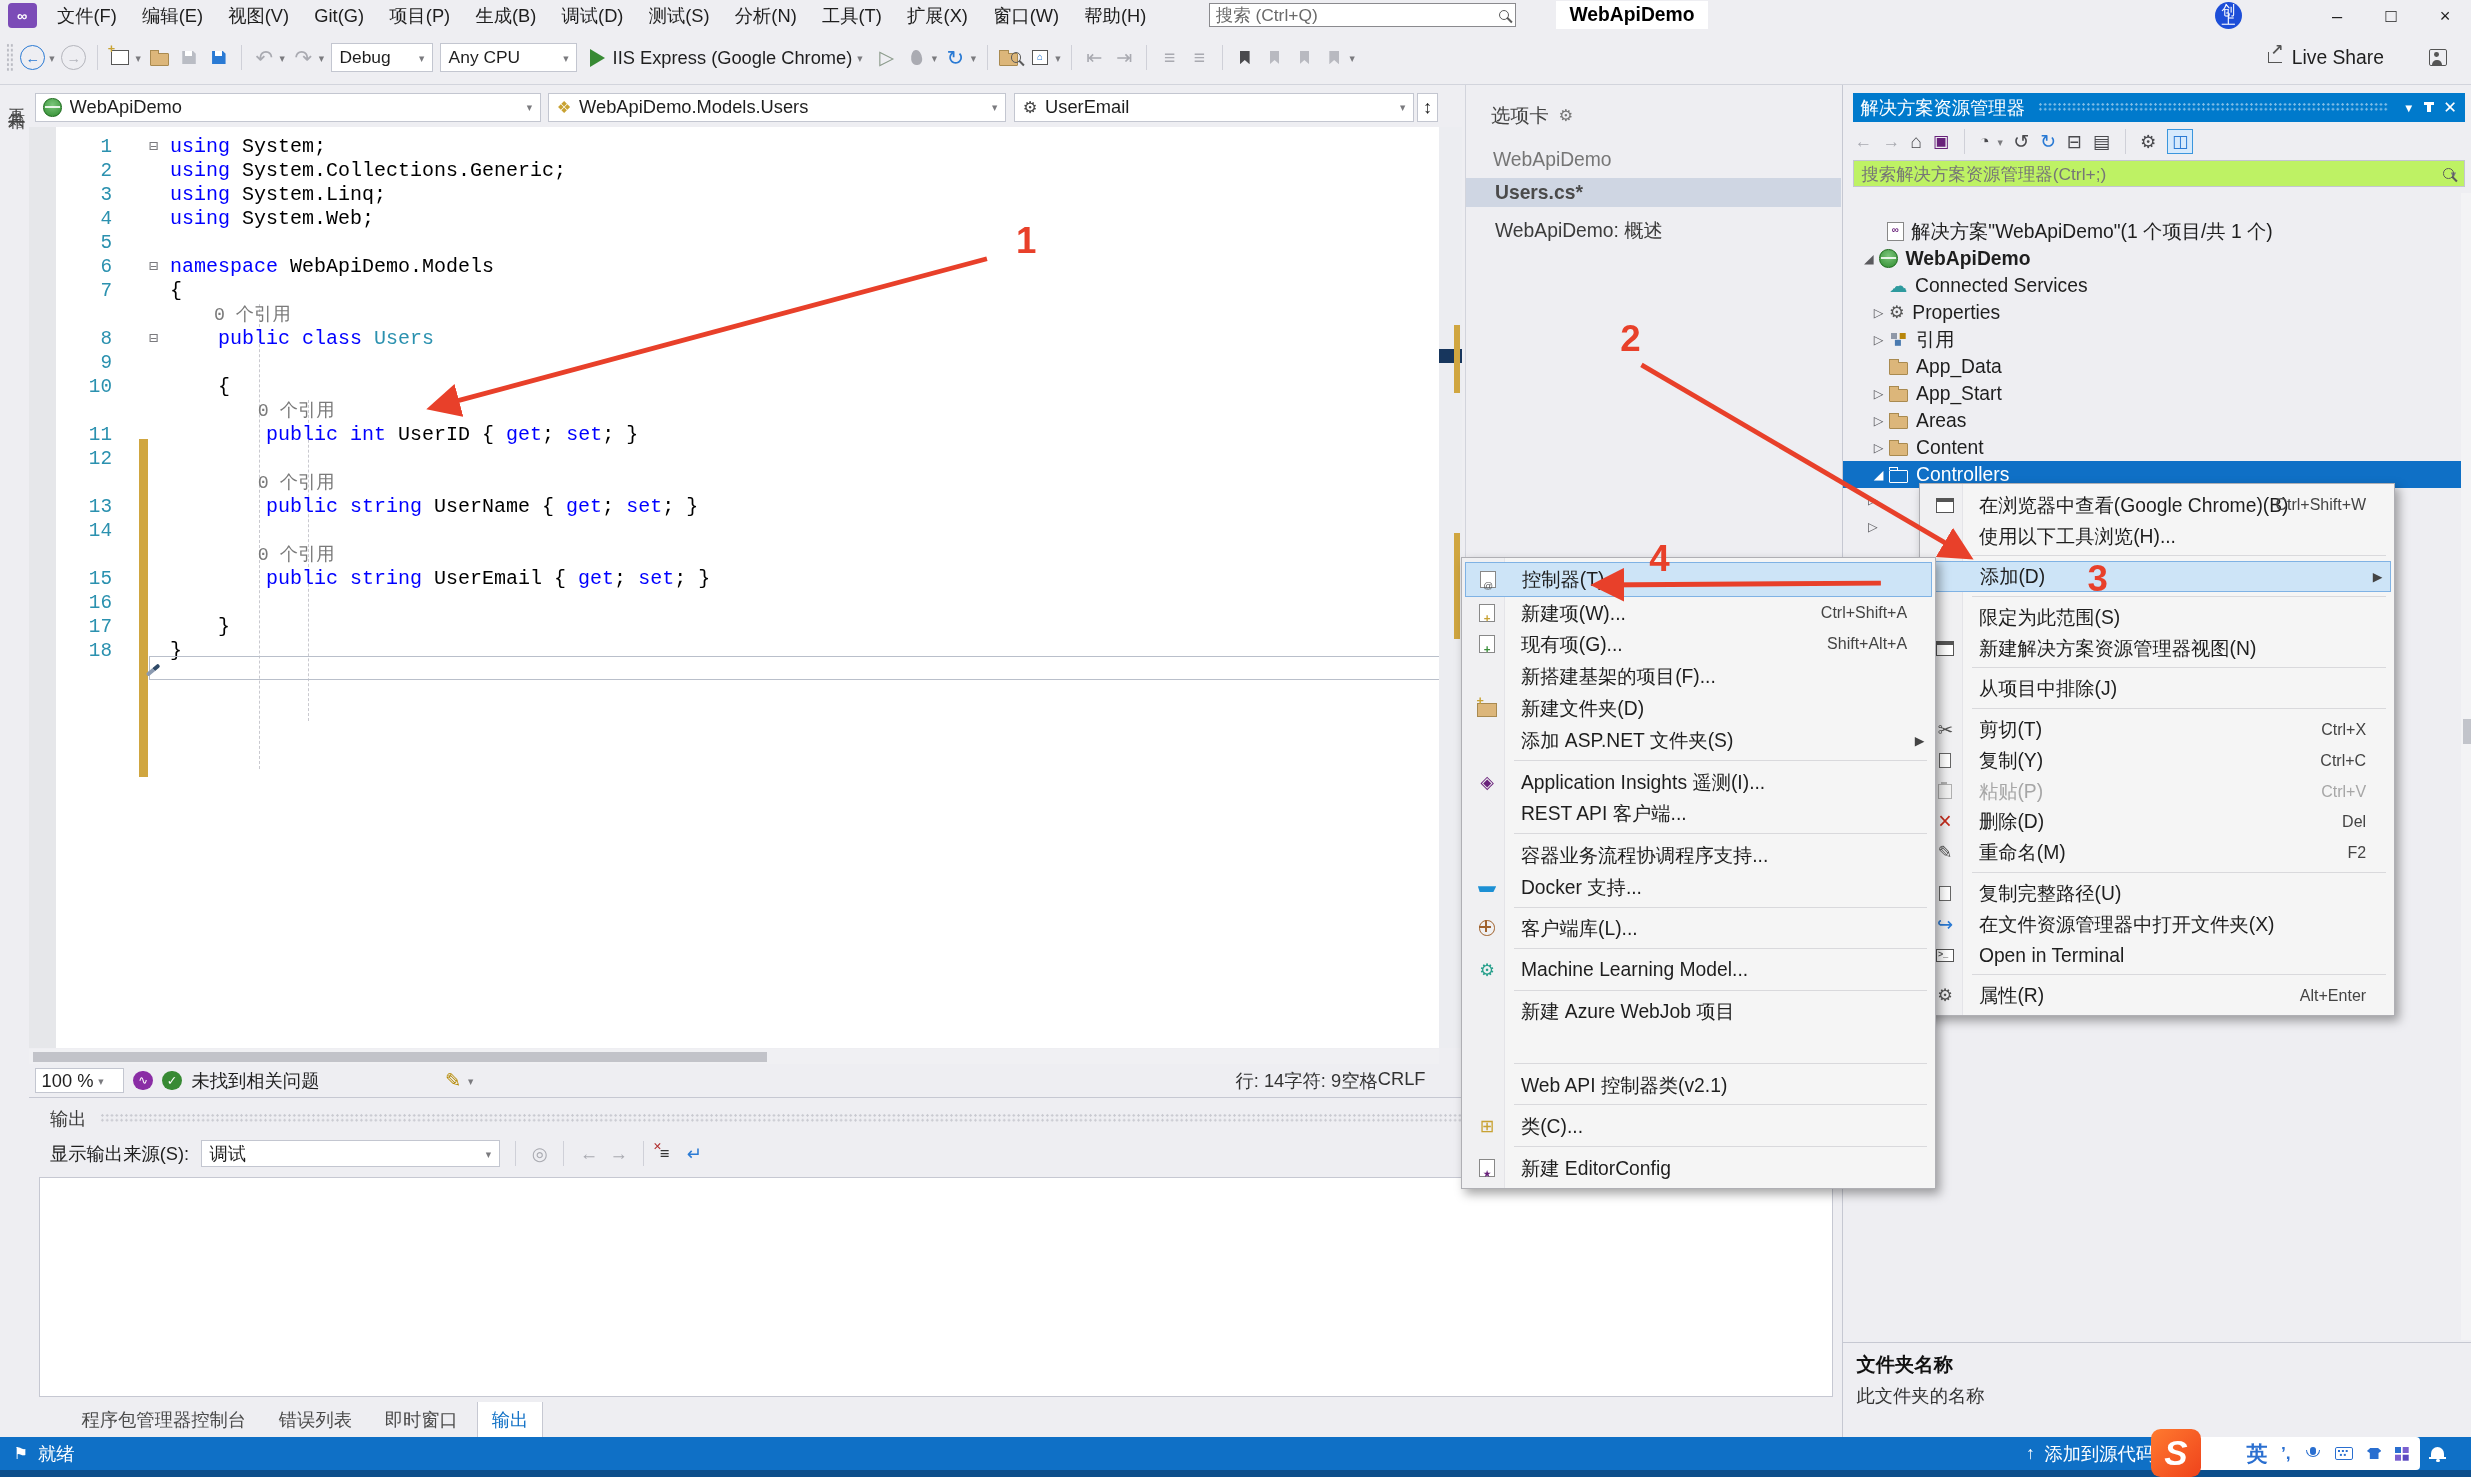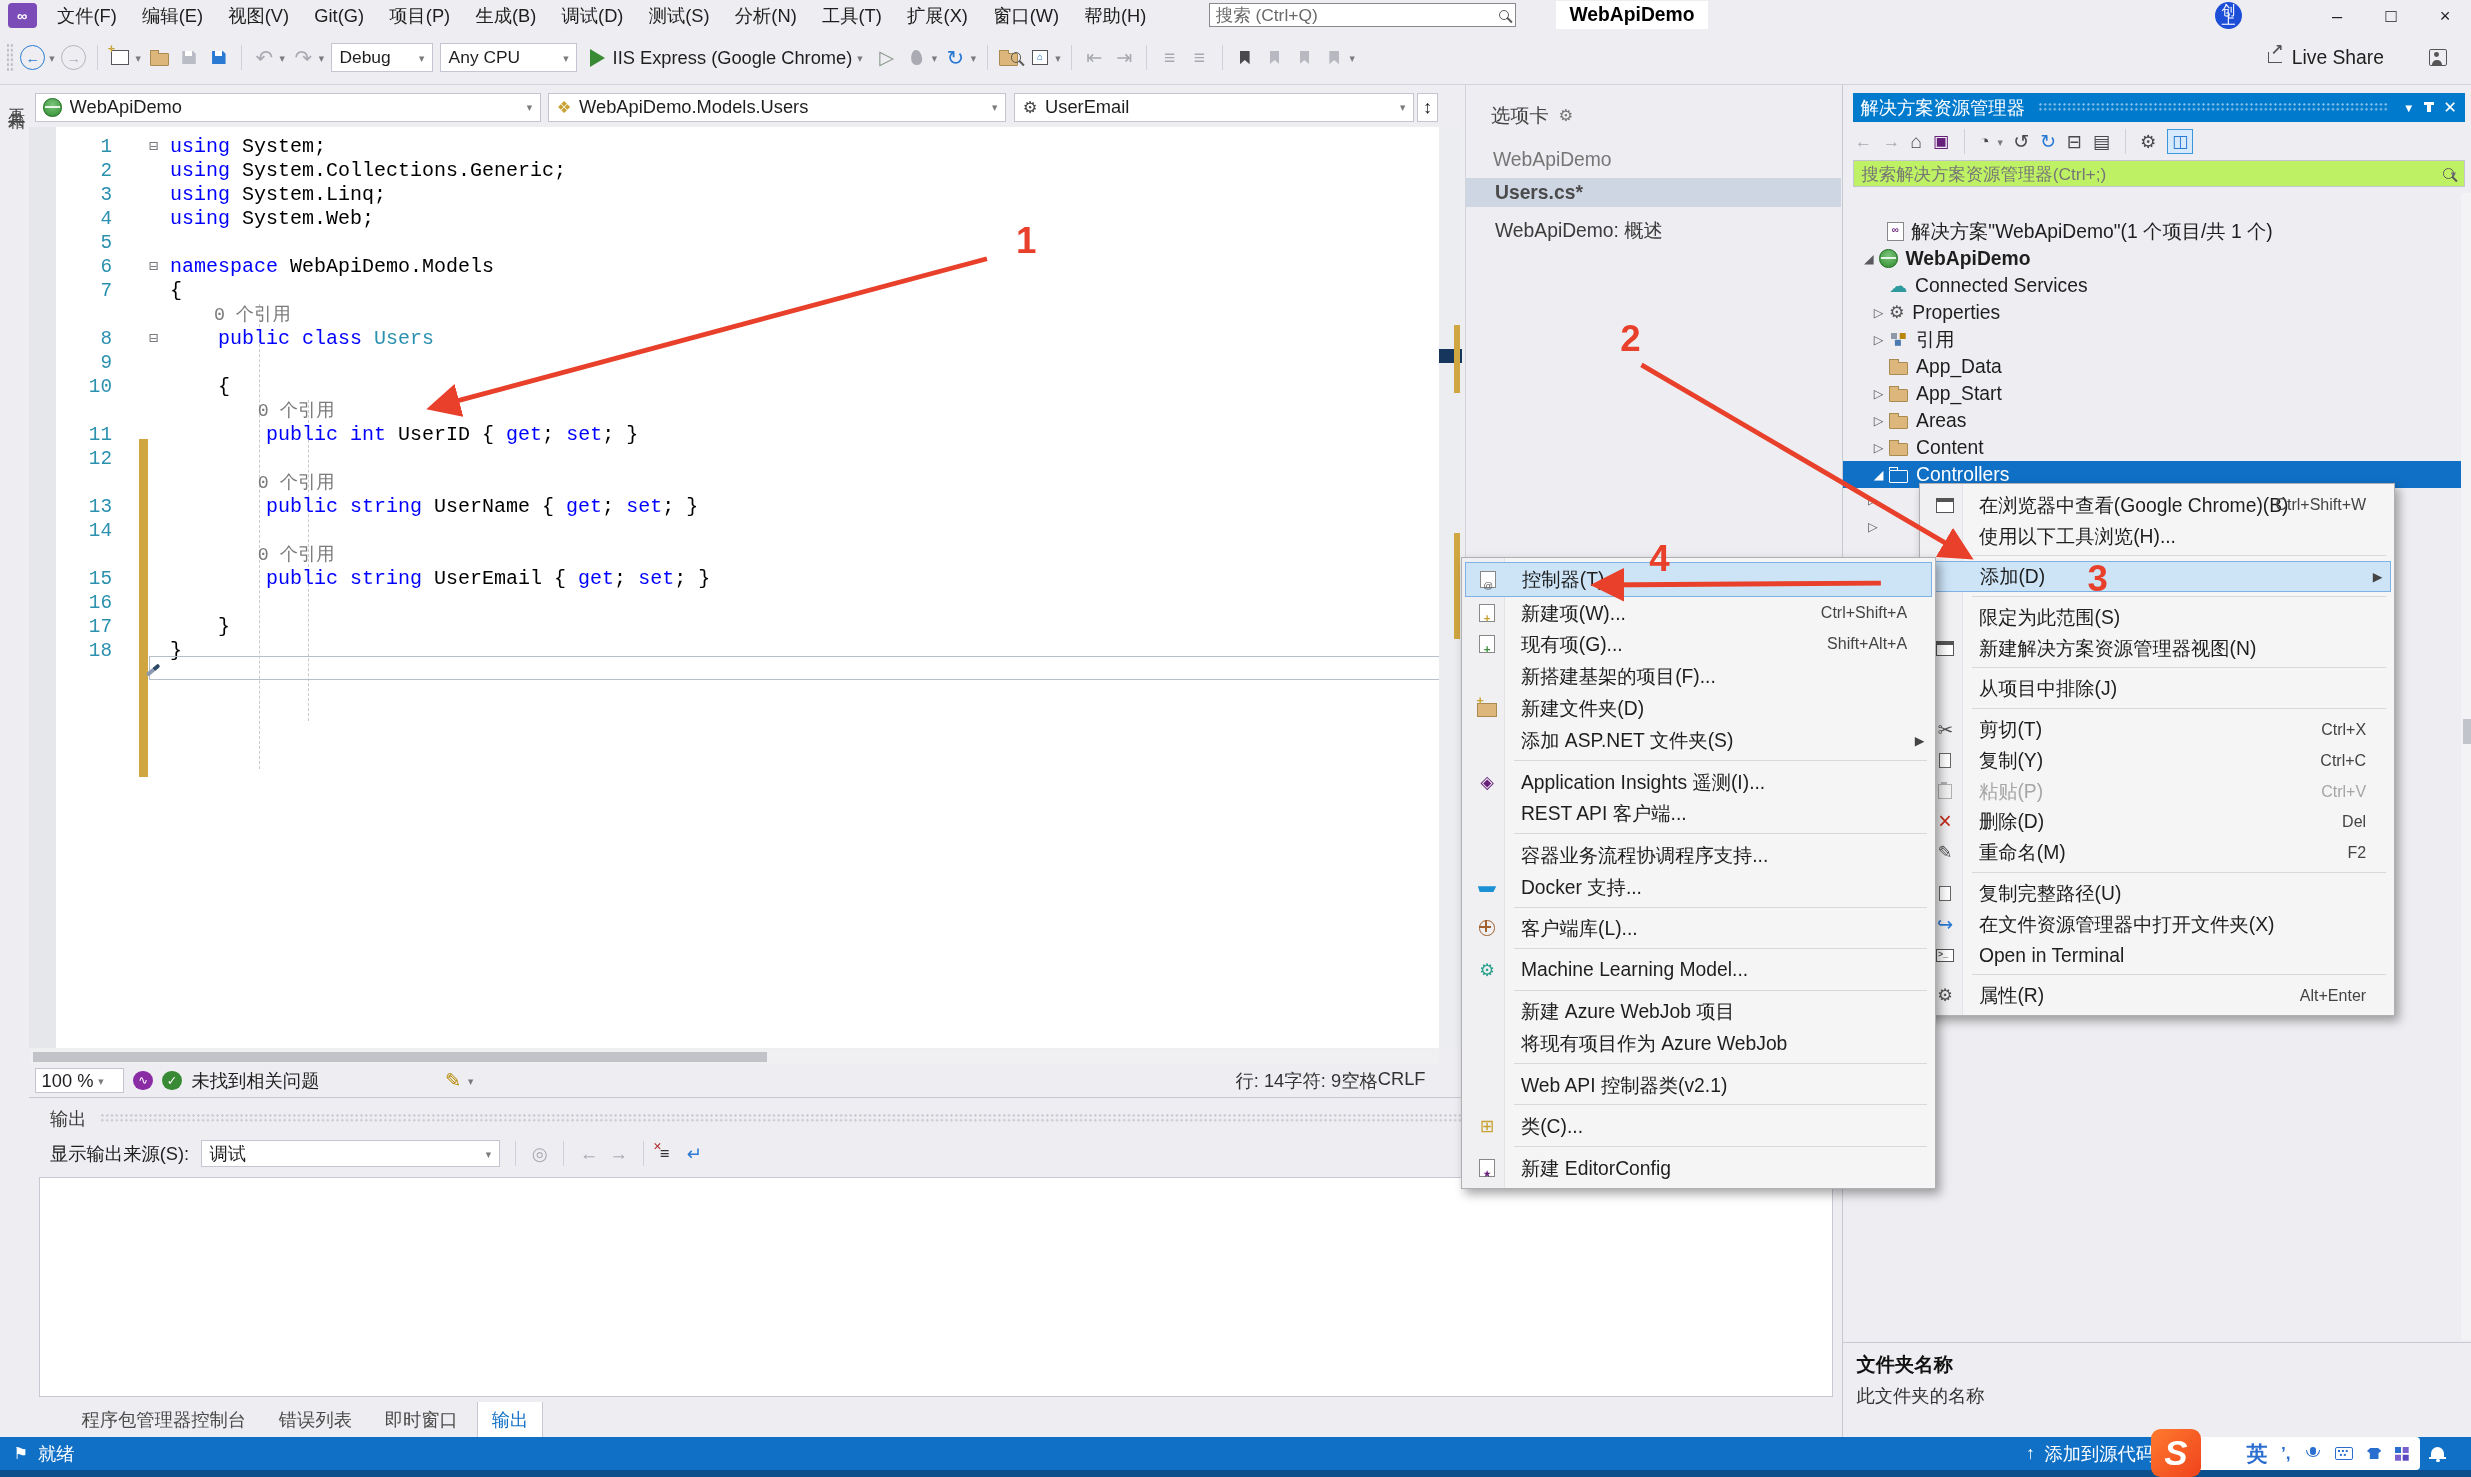--- a/index.html
+++ b/index.html
@@ -767,23 +767,20 @@
     <div class="mrow" style="top: 396px; height: 32px;">
       <span class="micon">
         <span style="color: rgb(40, 160, 140); font-size: 17.4px;">⚙</span>
       </span>
       <span class="mlabel">Machine Learning Model...</span>
     </div>
     <div class="msep" style="top: 432px;"></div>
     <div class="mrow" style="top: 437px; height: 32px;">
       <span class="mlabel">新建 Azure WebJob 项目</span>
     </div>
-    <div class="mrow" style="top: 469px; height: 32px;">
-      <span class="mlabel">将现有项目作为 Azure WebJob</span>
-    </div>
     <div class="msep" style="top: 505px;"></div>
     <div class="mrow" style="top: 511px; height: 32px;">
       <span class="mlabel">Web API 控制器类(v2.1)</span>
     </div>
     <div class="msep" style="top: 546px;"></div>
     <div class="mrow" style="top: 552px; height: 32px;">
       <span class="micon">
         <span style="color: rgb(200, 162, 51); font-size: 17.4px;">⊞</span>
       </span>
       <span class="mlabel">类(C)...</span>

